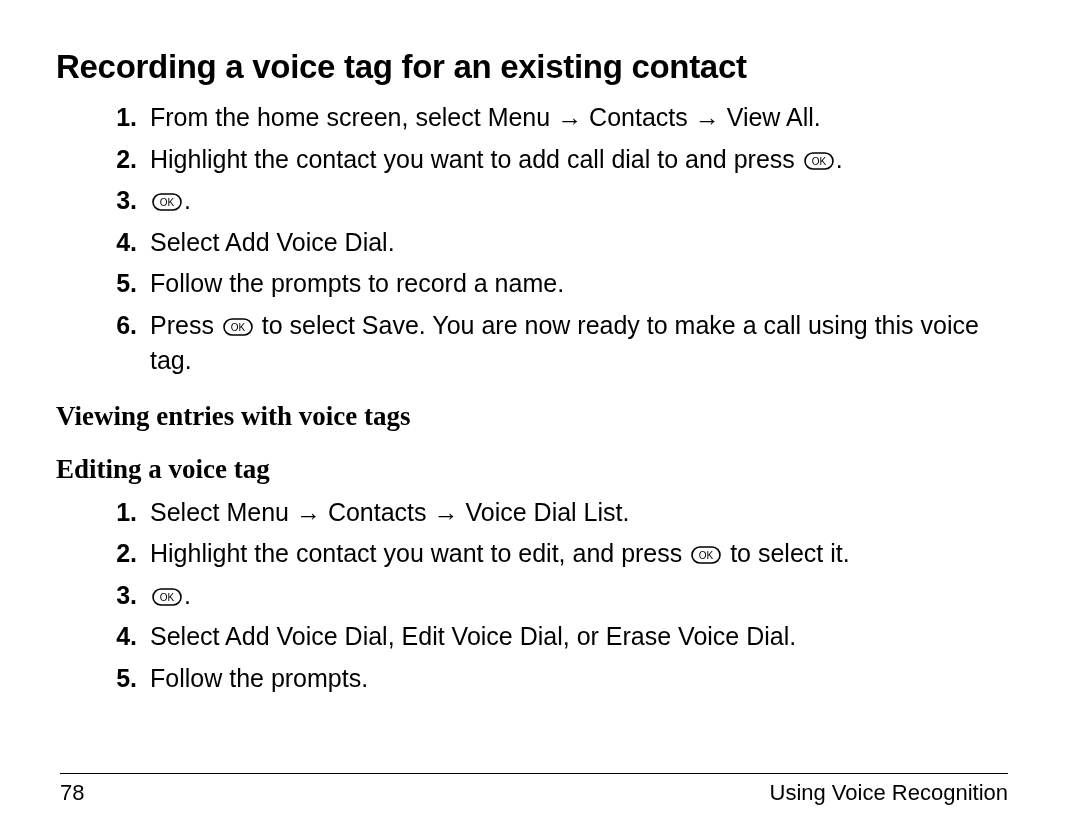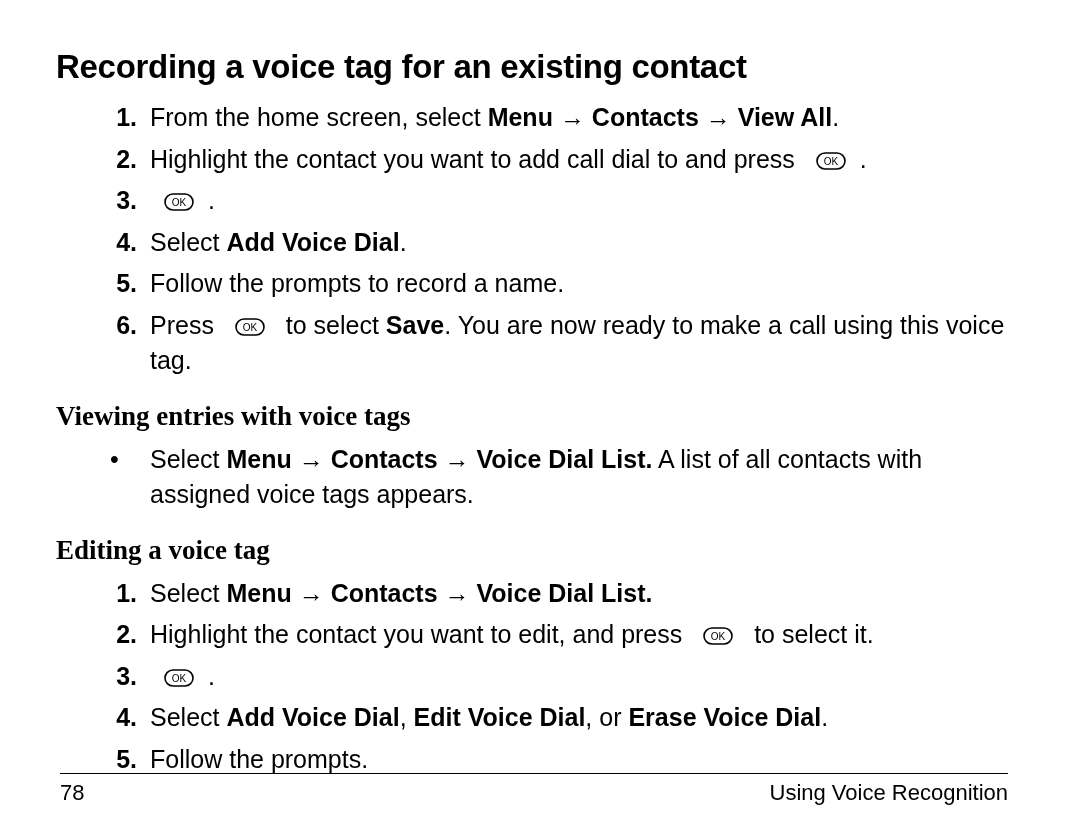--- a/index.html
+++ b/index.html
@@ -55,26 +55,26 @@
     padding-left: 46px;
     margin-bottom: 6px;
   }
   ul.bulleted li::before {
     content: "•";
     position: absolute;
     left: 6px;
     top: 0;
     font-size: 25px;
   }
-  .b { font-weight: bold; }
+  .b { font-weight: normal; }
   .arrow { font-weight: bold; }
   .ok-icon {
     display: inline-block;
     vertical-align: -2px;
-    margin: 0 14px;
+    margin: 0 2px;
   }
   .ok-icon svg { display: block; }
   .footer {
     position: absolute;
     left: 60px;
     right: 56px;
     bottom: 28px;
   }
   .footer hr {
     border: none;
@@ -123,29 +123,20 @@
     <li>
       <span>Press </span><span class="ok-icon"><svg width="30" height="18" viewBox="0 0 30 18">
             <rect x="1" y="1" width="28" height="16" rx="8" ry="8" fill="none" stroke="#000" stroke-width="1.6"></rect>
             <text x="15" y="13" text-anchor="middle" font-family="Arial" font-size="10" font-weight="normal" fill="#000">OK</text>
           </svg></span><span> to select </span><span class="b">Save</span><span>. You are now ready to make a call using this voice tag.</span>
     </li>
   </ol>
 
   <h2 class="subhead">Viewing entries with voice tags</h2>
 
-  <ul class="bulleted">
-    <li>
-      <span>Select </span><span class="b">Menu</span>
-      <span class="arrow">→</span>
-      <span class="b">Contacts</span>
-      <span class="arrow">→</span>
-      <span class="b">Voice Dial List</span><span class="b">.</span><span> A list of all contacts with assigned voice tags appears.</span>
-    </li>
-  </ul>
 
   <h2 class="subhead">Editing a voice tag</h2>
 
   <ol>
     <li>
       <span>Select </span><span class="b">Menu</span>
       <span class="arrow">→</span>
       <span class="b">Contacts</span>
       <span class="arrow">→</span>
       <span class="b">Voice Dial List</span><span class="b">.</span>

